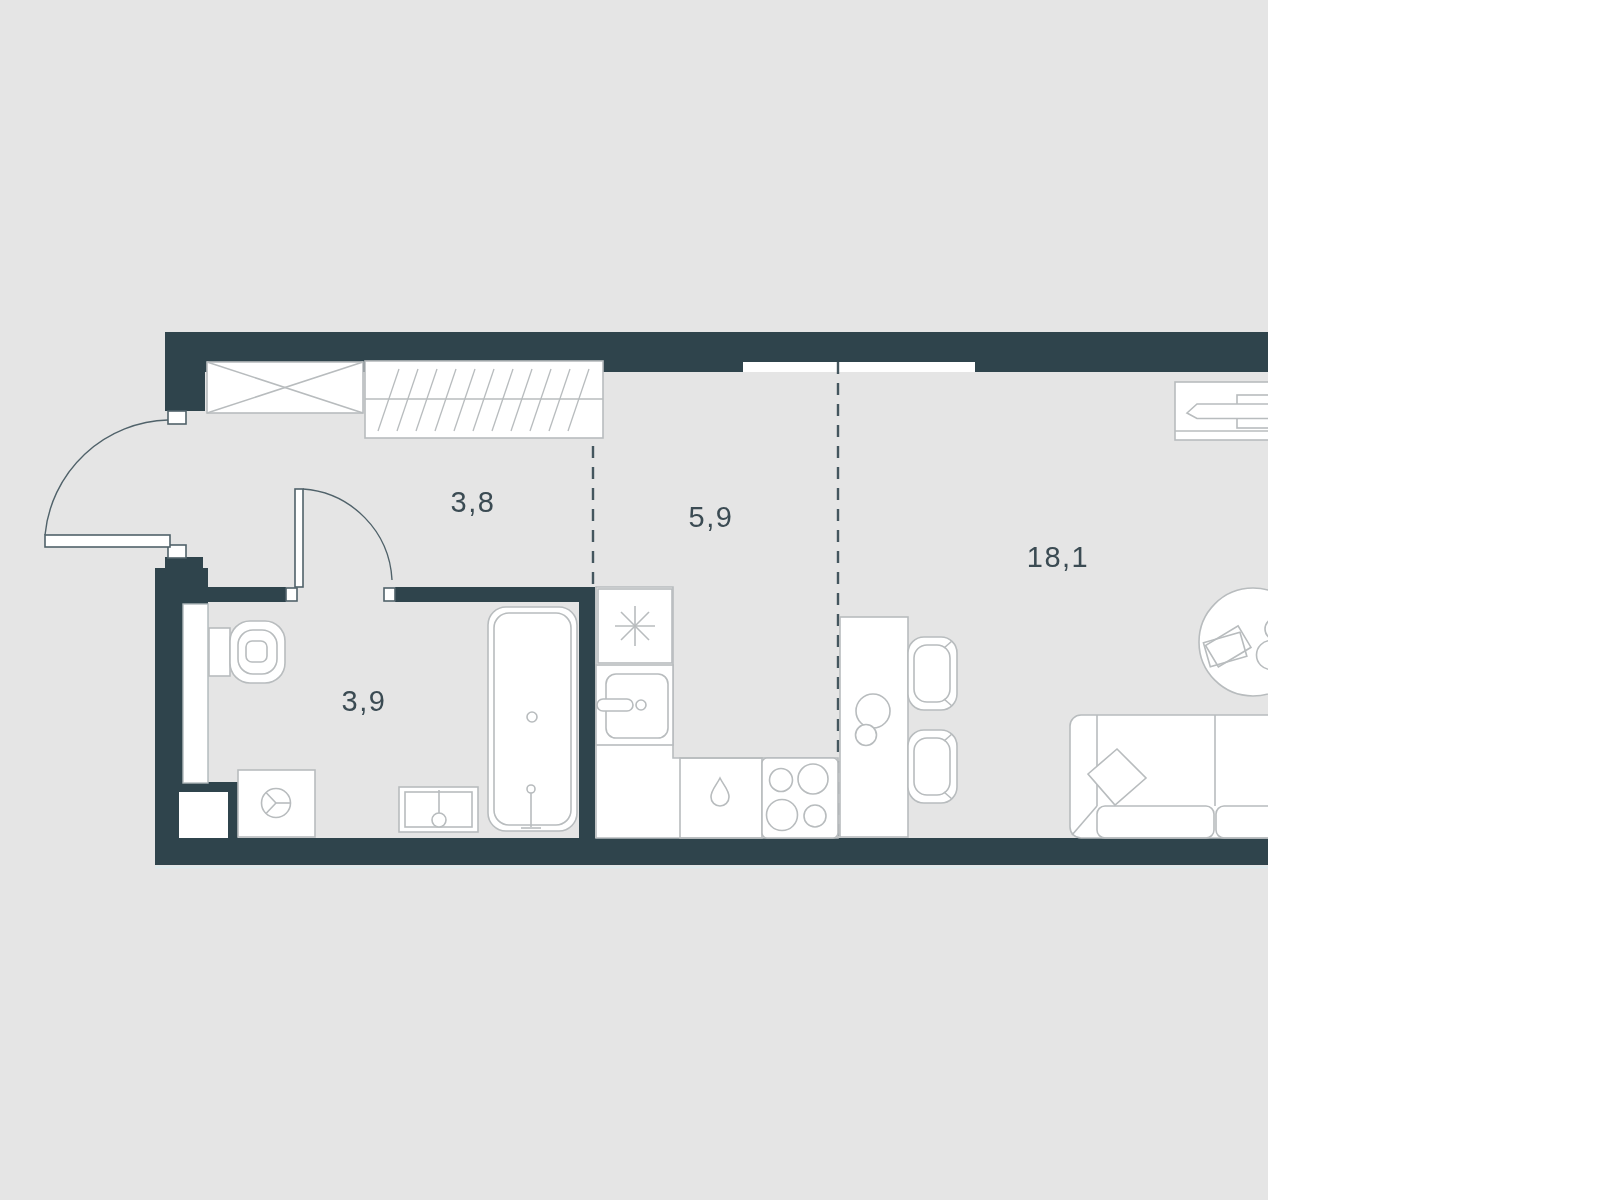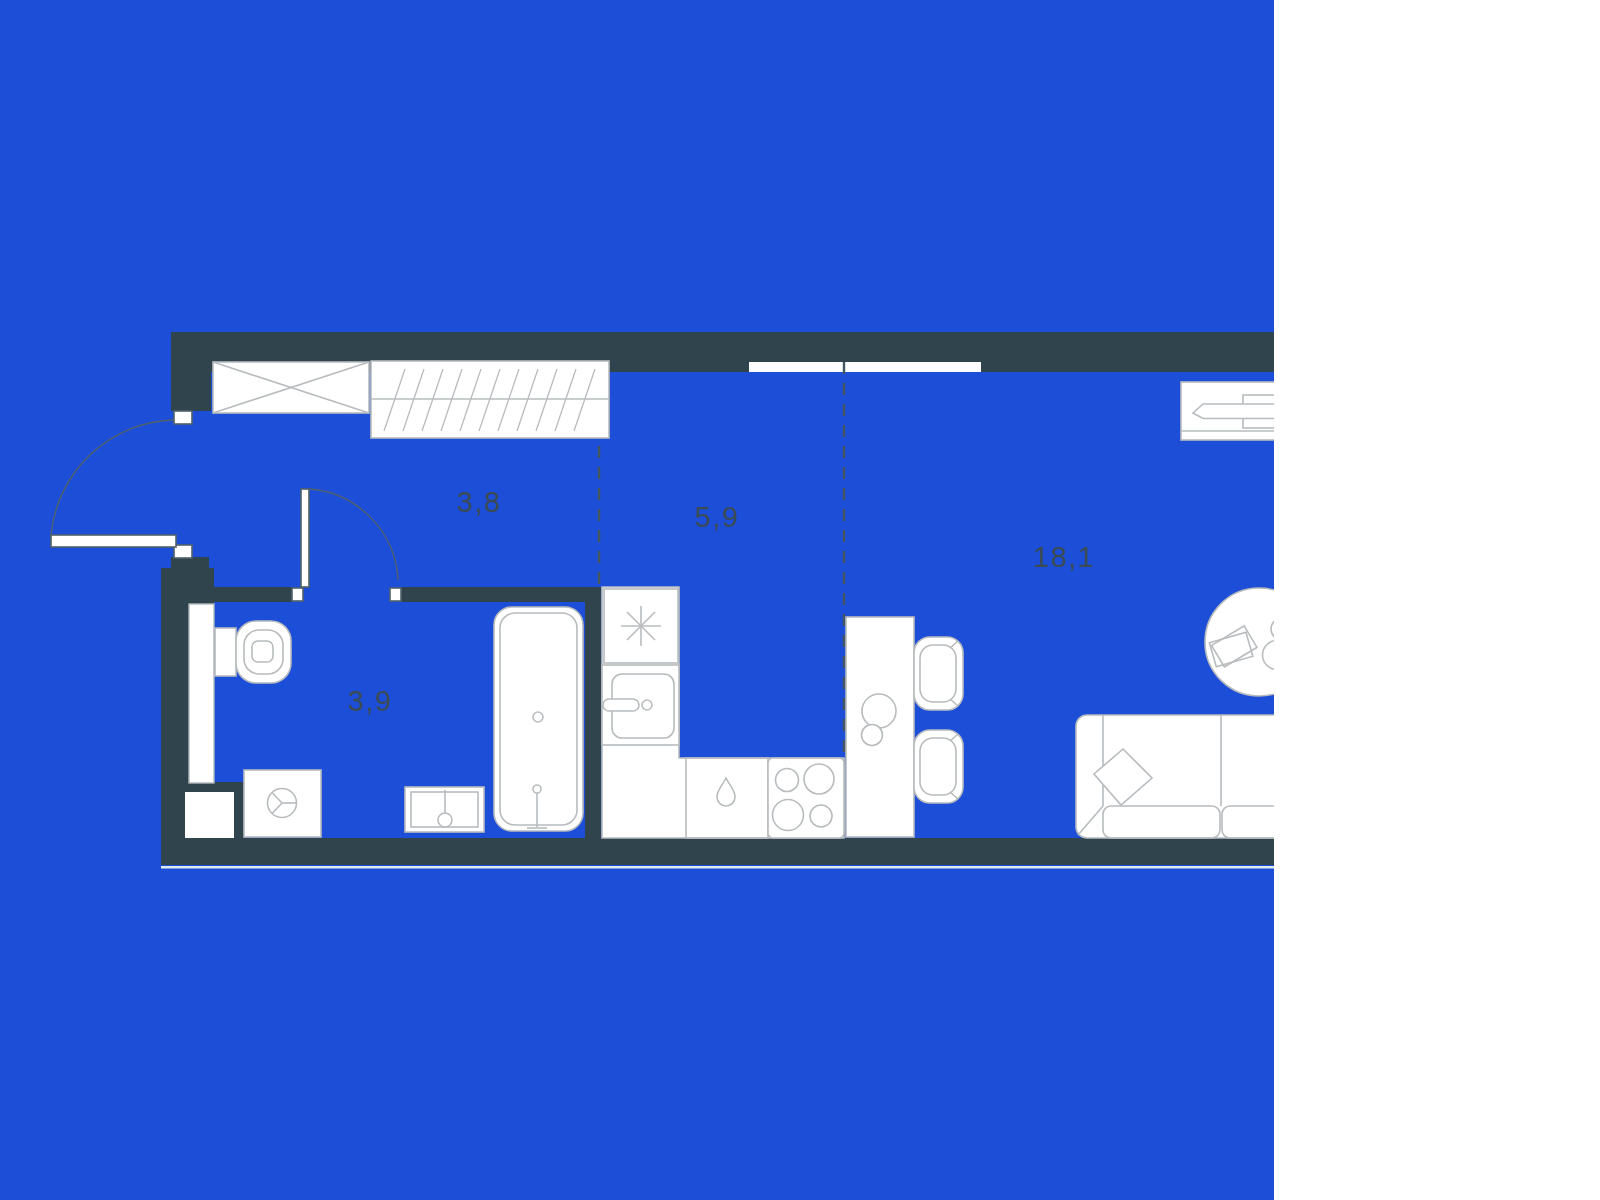--- a/index.html
+++ b/index.html
@@ -1,17 +1,17 @@
 <!DOCTYPE html>
 <html><head>
 <meta charset="utf-8">
 <style>
   html,body{margin:0;padding:0;background:#ffffff;}
-  .stage{position:relative;width:1268px;height:1200px;background:#1d4ed8;overflow:hidden;
-         font-family:"Liberation Sans", sans-serif;padding-left:6px;}
+  .stage{position:relative;width:1268px;height:1200px;background:#e5e5e5;overflow:hidden;
+         font-family:"Liberation Sans", sans-serif;}
   svg{display:block;}
   text.room-label{font-family:"Liberation Sans", sans-serif;font-size:29px;letter-spacing:1.5px;
                   fill:#3b4b53;text-anchor:middle;}
   .furn{fill:#ffffff;stroke:#b8bcbe;stroke-width:1.6;}
   .furn-nf{fill:none;stroke:#b8bcbe;stroke-width:1.6;}
   .doorln{fill:#ffffff;stroke:#50626a;stroke-width:1.6;}
   .arc{fill:none;stroke:#50626a;stroke-width:1.4;}
 </style>
 </head>
 <body>

